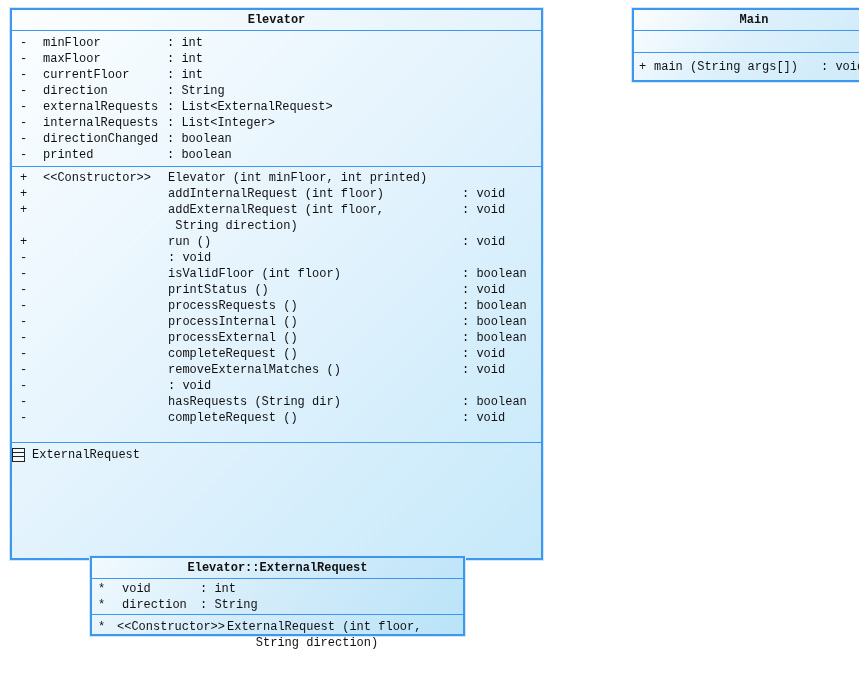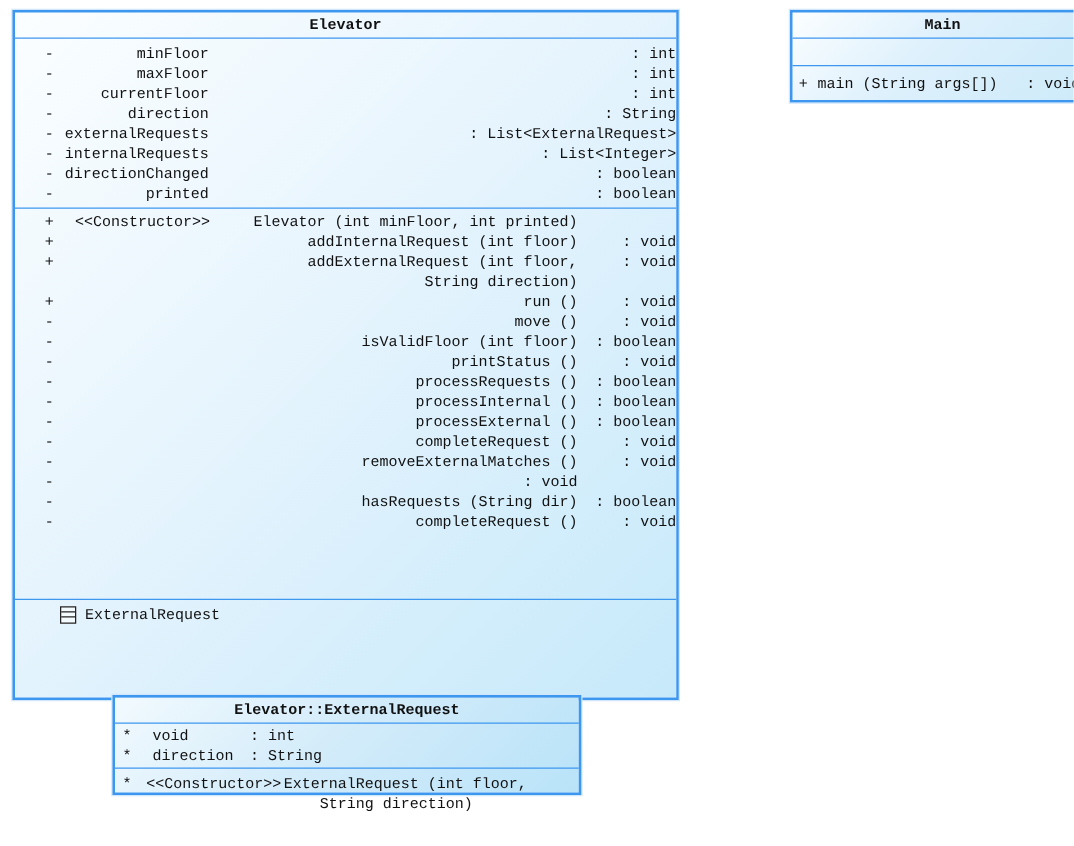--- a/index.html
+++ b/index.html
@@ -11,24 +11,24 @@
              box-shadow:0 0 0 1px #cfe6fb; }
   .grad-a { background:linear-gradient(135deg,#fbfeff 0%,#e6f4fd 45%,#c6e9fa 100%); }
   .grad-b { background:linear-gradient(135deg,#fbfeff 0%,#ddf0fc 45%,#cdeaf9 100%); }
   .grad-c { background:linear-gradient(135deg,#f2fafe 0%,#d4ecfa 45%,#b9e3f8 100%); }
 
   .title-comp { height:20px; display:flex; align-items:center; justify-content:center;
                 font-weight:bold; }
   .comp { border-top:1px solid #3e97ef; overflow:hidden; }
 
   
-  #elevator { left:10px; top:8px; width:533px; height:552px;text-align:right; }
+  #elevator { left:10px; top:8px; width:533px; height:552px; }
   #elevator .fields-comp  { height:136px; padding:4px 0 0 8px; }
   #elevator .methods-comp { height:276px; padding:3px 0 0 8px; }
-  #elevator .nested-comp  { height:24px; display:flex; align-items:center; padding-left:36px;margin-top:37px; }
+  #elevator .nested-comp  { height:24px; display:flex; align-items:center; padding-left:0; }
 
   .frow { display:grid; grid-template-columns:23px 124px 1fr; min-height:16px; white-space:pre; }
   .mrow { display:grid; grid-template-columns:23px 125px 294px 1fr; min-height:16px; white-space:pre; }
 
   
   #main-box { left:603px; top:8px; width:244px; height:74px;margin-left:29px; }
   #main-box .empty-comp   { height:22px; }
   #main-box .methods-comp { height:28px; padding:6px 0 0 5px; }
   .main-mrow { display:grid; grid-template-columns:15px 167px 1fr; min-height:16px; white-space:pre; }
 
@@ -127,21 +127,20 @@
       </div>
       <div class="mrow">
         <span>+</span>
         <span></span>
         <span>run ()</span>
         <span>: void</span>
       </div>
       <div class="mrow">
         <span>-</span>
         <span></span>
-        <span>move ()</span>
         <span>: void</span>
       </div>
       <div class="mrow">
         <span>-</span>
         <span></span>
         <span>isValidFloor (int floor)</span>
         <span>: boolean</span>
       </div>
       <div class="mrow">
         <span>-</span>

